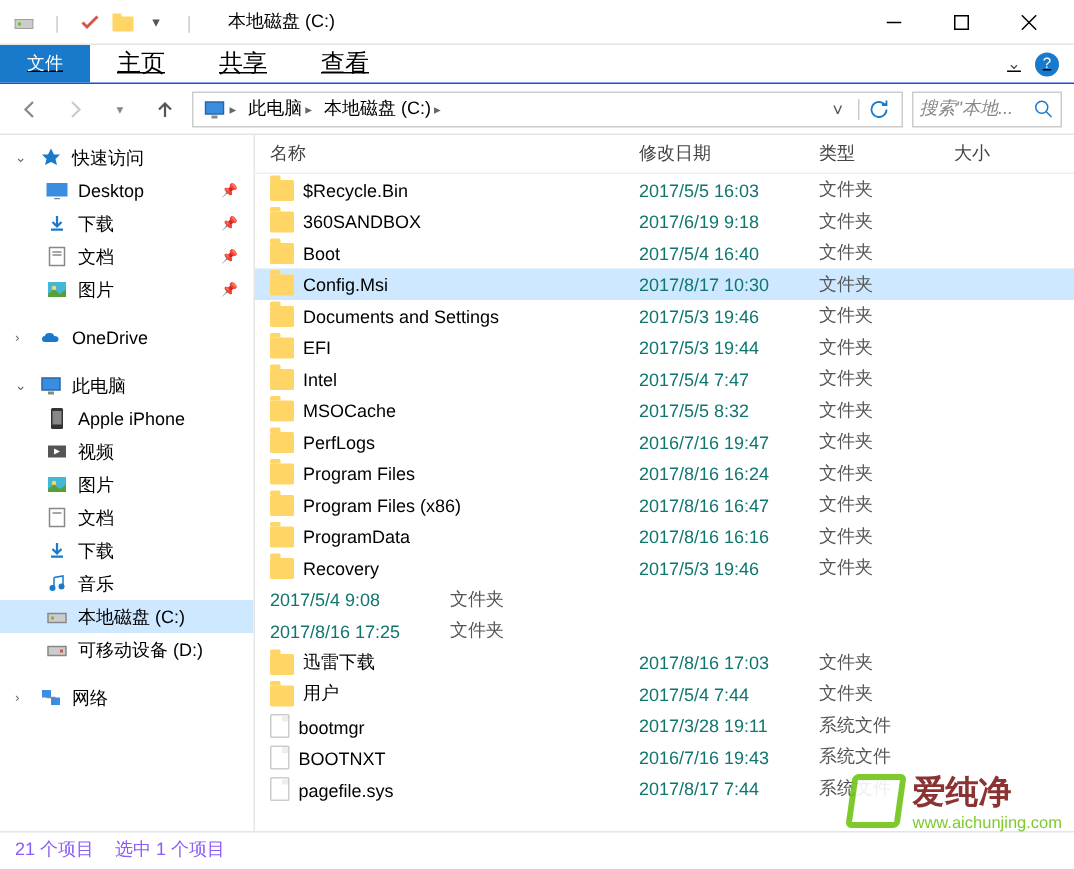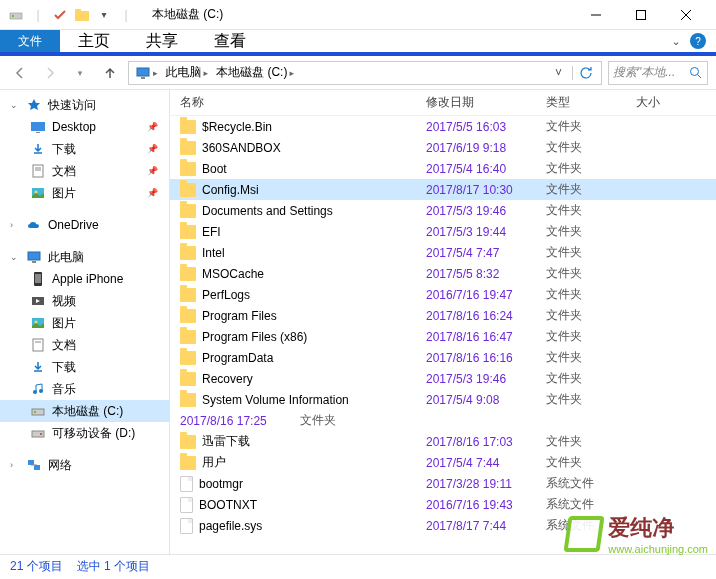--- a/index.html
+++ b/index.html
@@ -7,21 +7,21 @@
 
 
 .titlebar { height: 30px; background: #fff; display: flex; align-items: center; padding: 0 8px; border-bottom: 1px solid #e5e5e5; }
 .titlebar .qat { display: flex; align-items: center; gap: 6px; }
 .titlebar .qat-icon { width: 16px; height: 16px; display: flex; align-items: center; justify-content: center; }
 .titlebar .title { margin-left: 18px; font-size: 12px; }
 .titlebar .controls { margin-left: auto; display: flex; }
 .titlebar .control { width: 45px; height: 30px; display: flex; align-items: center; justify-content: center; }
 
 
-.ribbon { height: 26px; display: flex; align-items: center; border-bottom: 4px solid #1d4ed8; }
+.ribbon { height: 26px; display: flex; align-items: center; border-bottom: 1px solid #1d4ed8; text-decoration: underline; }
 .ribbon .file-tab { background: #1979ca; color: #fff; padding: 0 18px; height: 100%; display: flex; align-items: center; font-size: 12px; }
 .ribbon .tab { padding: 0 18px; height: 100%; display: flex; align-items: center; font-size: 16px; }
 .ribbon .help { margin-left: auto; margin-right: 10px; display: flex; align-items: center; gap: 6px; }
 .ribbon .help-circle { width: 16px; height: 16px; border-radius: 50%; background: #1979ca; color: #fff; display: flex; align-items: center; justify-content: center; font-size: 10px; }
 .ribbon .chev { width: 16px; height: 16px; display: flex; align-items: center; justify-content: center; }
 
 
 .addressbar { height: 34px; display: flex; align-items: center; padding: 4px 8px; gap: 6px; border-bottom: 1px solid #e5e5e5; }
 .navbtn { width: 24px; height: 24px; display: flex; align-items: center; justify-content: center; color: #888; }
 .navbtn.enabled { color: #000; }
@@ -50,30 +50,30 @@
 
 .filelist { flex: 1; display: flex; flex-direction: column; }
 .headers { display: flex; height: 26px; align-items: center; border-bottom: 1px solid #f0f0f0; padding-left: 10px; font-size: 12px; color: #444; }
 .col-name { width: 246px; }
 .col-date { width: 120px; }
 .col-type { width: 90px; }
 .col-size { flex: 1; }
 .rows { flex: 1; overflow: hidden; }
 .row { display: flex; height: 21px; align-items: center; padding-left: 10px; font-size: 12px; }
 .row.selected { background: #cde8ff; }
-.row .cell-name { width: 246px; display: flex; align-items: center; gap: 6px; }
-.row .cell-date { width: 120px; color: #6d28d9; }
+.row .cell-name { width: 246px; display: flex; align-items: flex-end; gap: 6px; }
+.row .cell-date { width: 120px; color: #0f766e; }
 .row .cell-type { width: 90px; color: #555; }
 .folder-icon { width: 16px; height: 14px; background: #ffd666; border-radius: 1px; position: relative; }
 .folder-icon::before { content: ''; position: absolute; top: -3px; left: 0; width: 7px; height: 3px; background: #ffd666; border-radius: 1px 1px 0 0; }
 .file-icon { width: 13px; height: 16px; background: #fff; border: 1px solid #ccc; border-radius: 1px; position: relative; }
 .file-icon::before { content: ''; position: absolute; top: 0; right: 0; width: 4px; height: 4px; background: #eee; }
 
 
-.statusbar { height: 24px; border-top: 1px solid #e5e5e5; display: flex; align-items: center; padding: 0 10px; gap: 14px; font-size: 12px; color: #1d4ed8; }
+.statusbar { height: 24px; border-top: 1px solid #e5e5e5; display: flex; align-items: center; padding: 0 10px; gap: 14px; font-size: 12px; color: #8b5cf6; }
 
 
 .watermark { position: absolute; right: 8px; bottom: 24px; display: flex; align-items: center; gap: 6px; opacity: 0.9; }
 .watermark .logo { width: 36px; height: 36px; border: 4px solid #71c417; border-radius: 4px; transform: skewX(-8deg); background: #fff; }
 .watermark .txt { display: flex; flex-direction: column; }
 .watermark .big { font-size: 22px; font-weight: bold; color: #7f1d1d; }
 .watermark .url { font-size: 11px; color: #71c417; }
 
 
 svg { display: block; }
@@ -460,24 +460,20 @@
         </div>
         <div class="row">
           <div class="cell-name">
             <span class="folder-icon"></span>
             <span>Recovery</span>
           </div>
           <div class="cell-date">2017/5/3 19:46</div>
           <div class="cell-type">文件夹</div>
         </div>
         <div class="row">
-          <div class="cell-name">
-            <span class="folder-icon"></span>
-            <span>System Volume Information</span>
-          </div>
           <div class="cell-date">2017/5/4 9:08</div>
           <div class="cell-type">文件夹</div>
         </div>
         <div class="row">
           <div class="cell-date">2017/8/16 17:25</div>
           <div class="cell-type">文件夹</div>
         </div>
         <div class="row">
           <div class="cell-name">
             <span class="folder-icon"></span>

